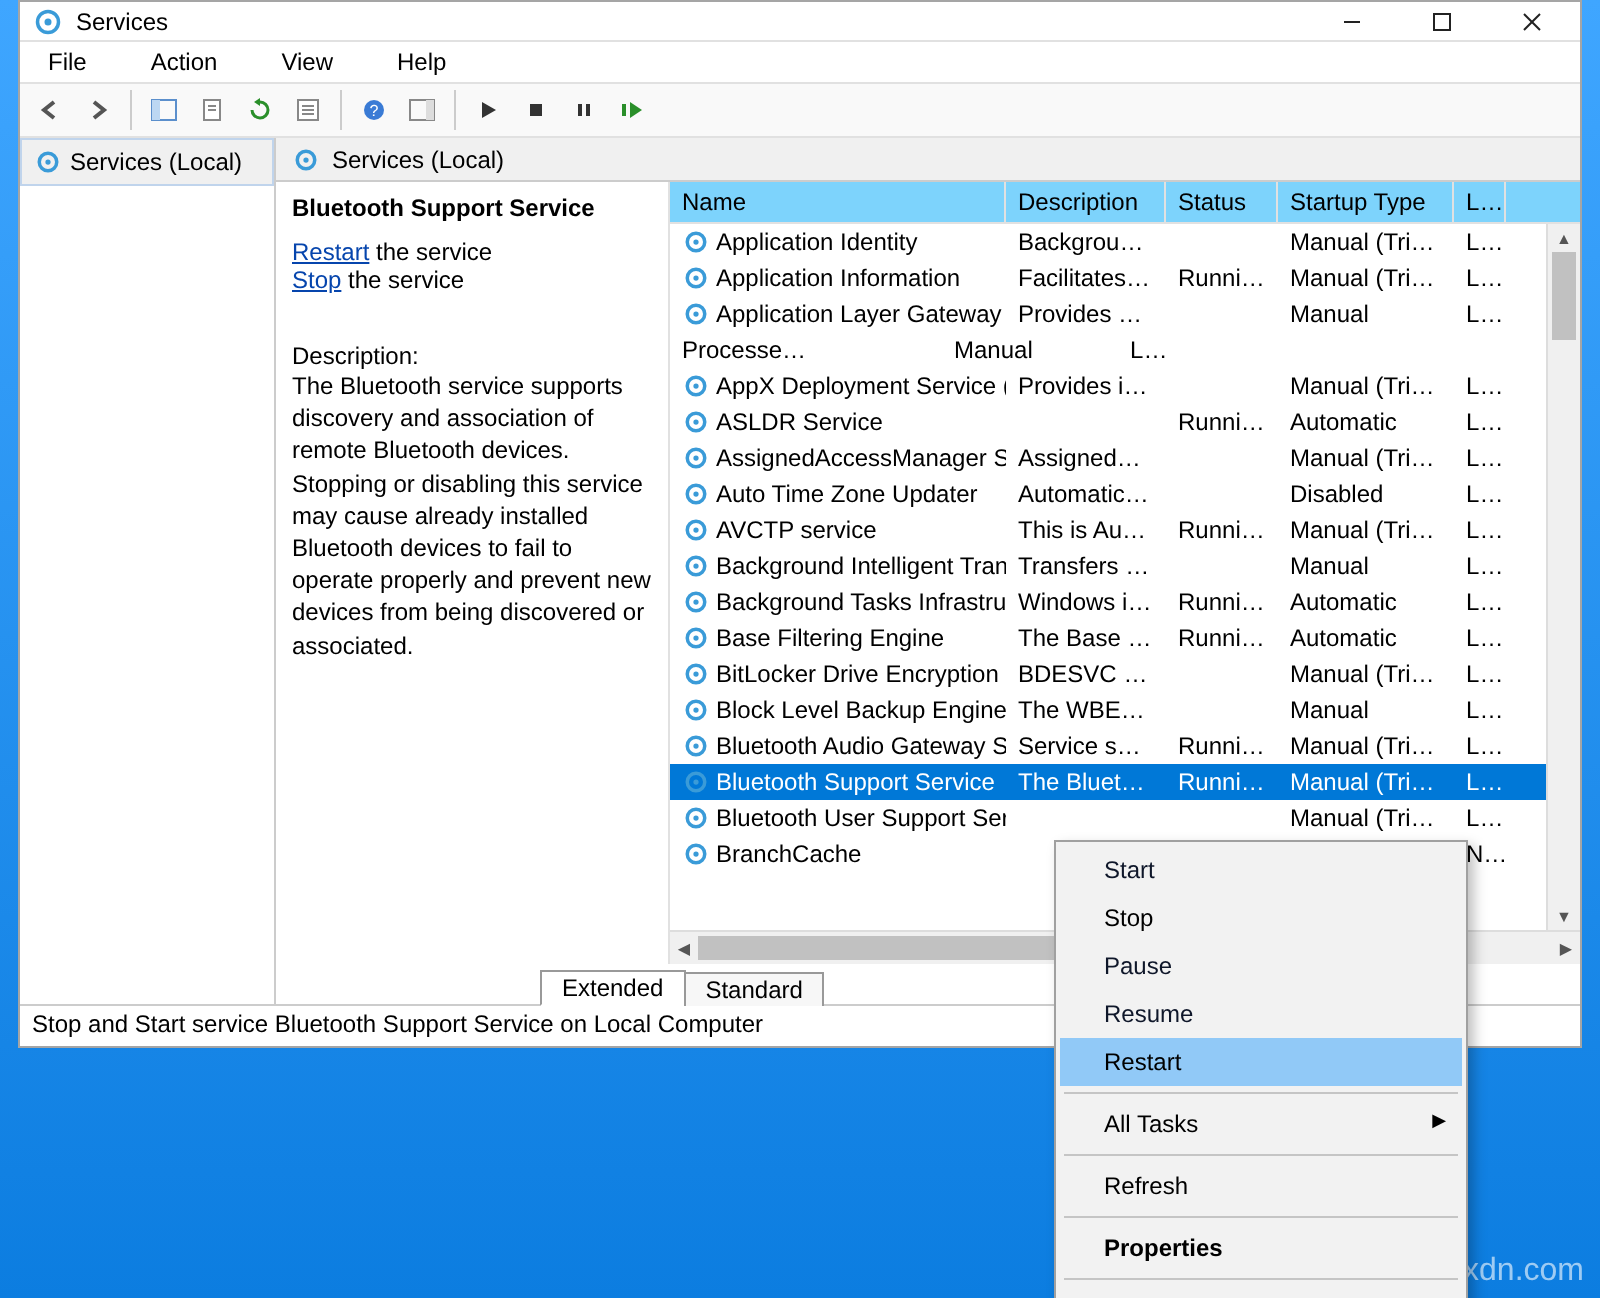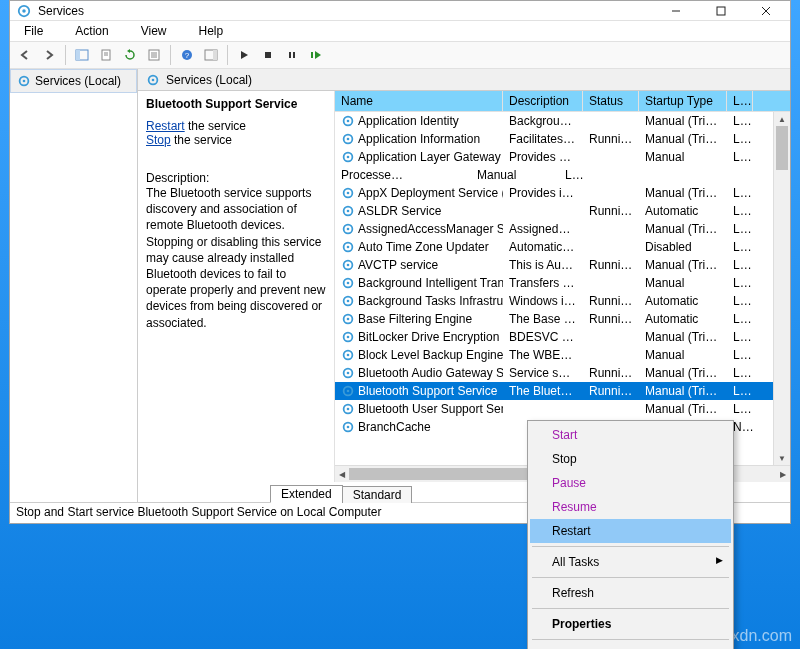--- a/index.html
+++ b/index.html
@@ -77,21 +77,21 @@
     position:absolute;
     left:527px; top:420px;
     width:207px;
     background:#f2f2f2;
     border:1px solid #a0a0a0;
     box-shadow:3px 3px 6px rgba(0,0,0,0.25);
     padding:2px;
     z-index:100;
   }
   .ctxitem { padding:5px 22px; position:relative;}
-  .ctxitem.disabled { color:#a21caf;}
+  .ctxitem.disabled { color:#0f172a;}
   .ctxitem.hl { background:#91c9f7;}
   .ctxitem.bold { font-weight:bold;}
   .ctxsep { height:1px; background:#c5c5c5; margin:3px 2px;}
   .ctxitem .sub-arrow { position:absolute; right:8px; top:5px; font-size:9px;}
   svg { display:block; }
 </style>
 </head>
 <body>
 
 <div class="window">

